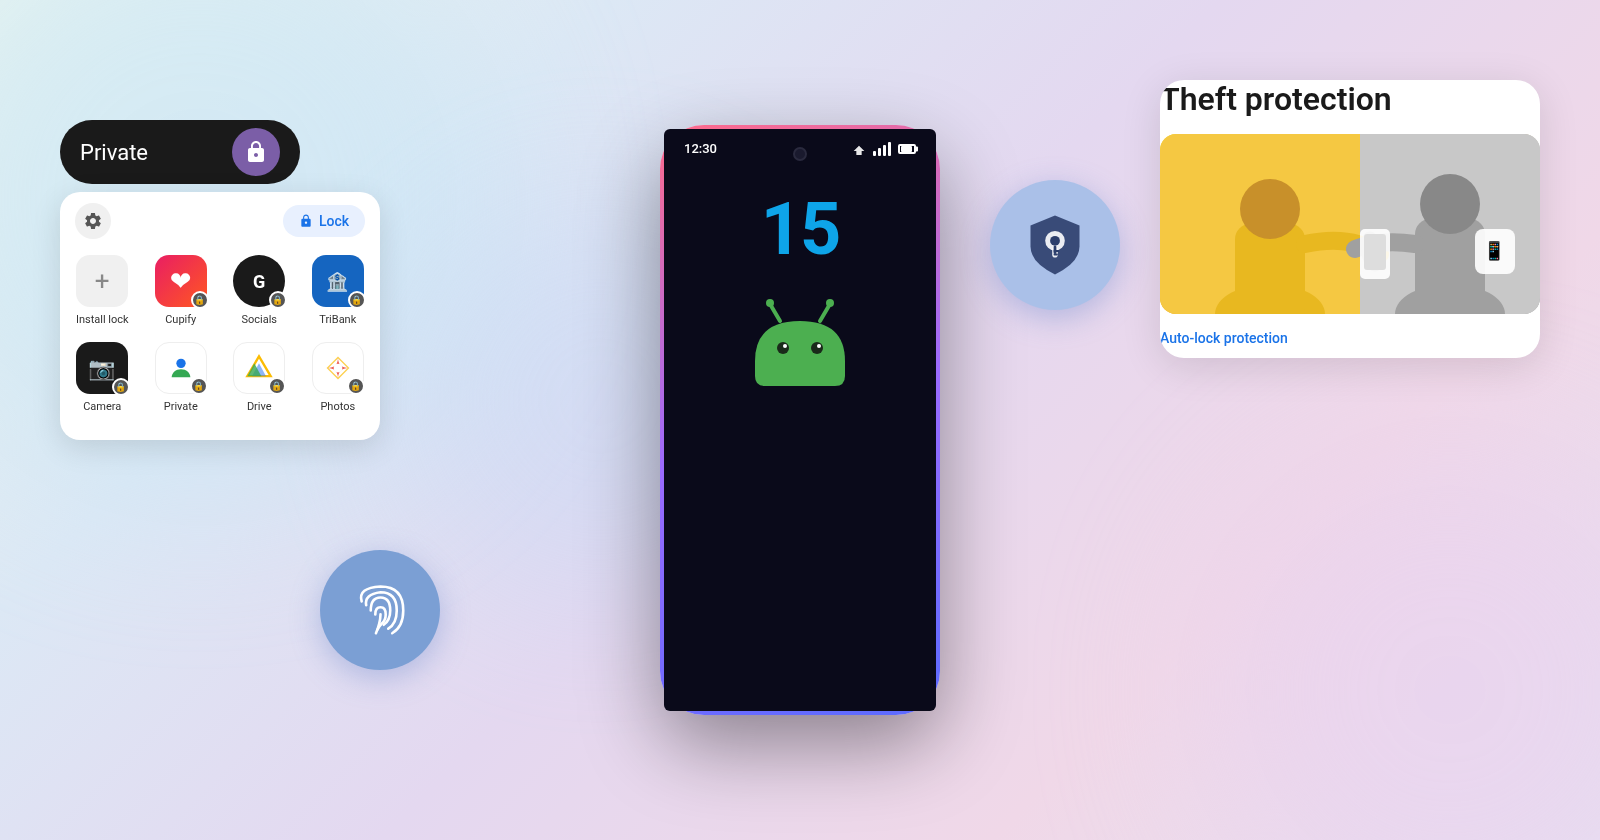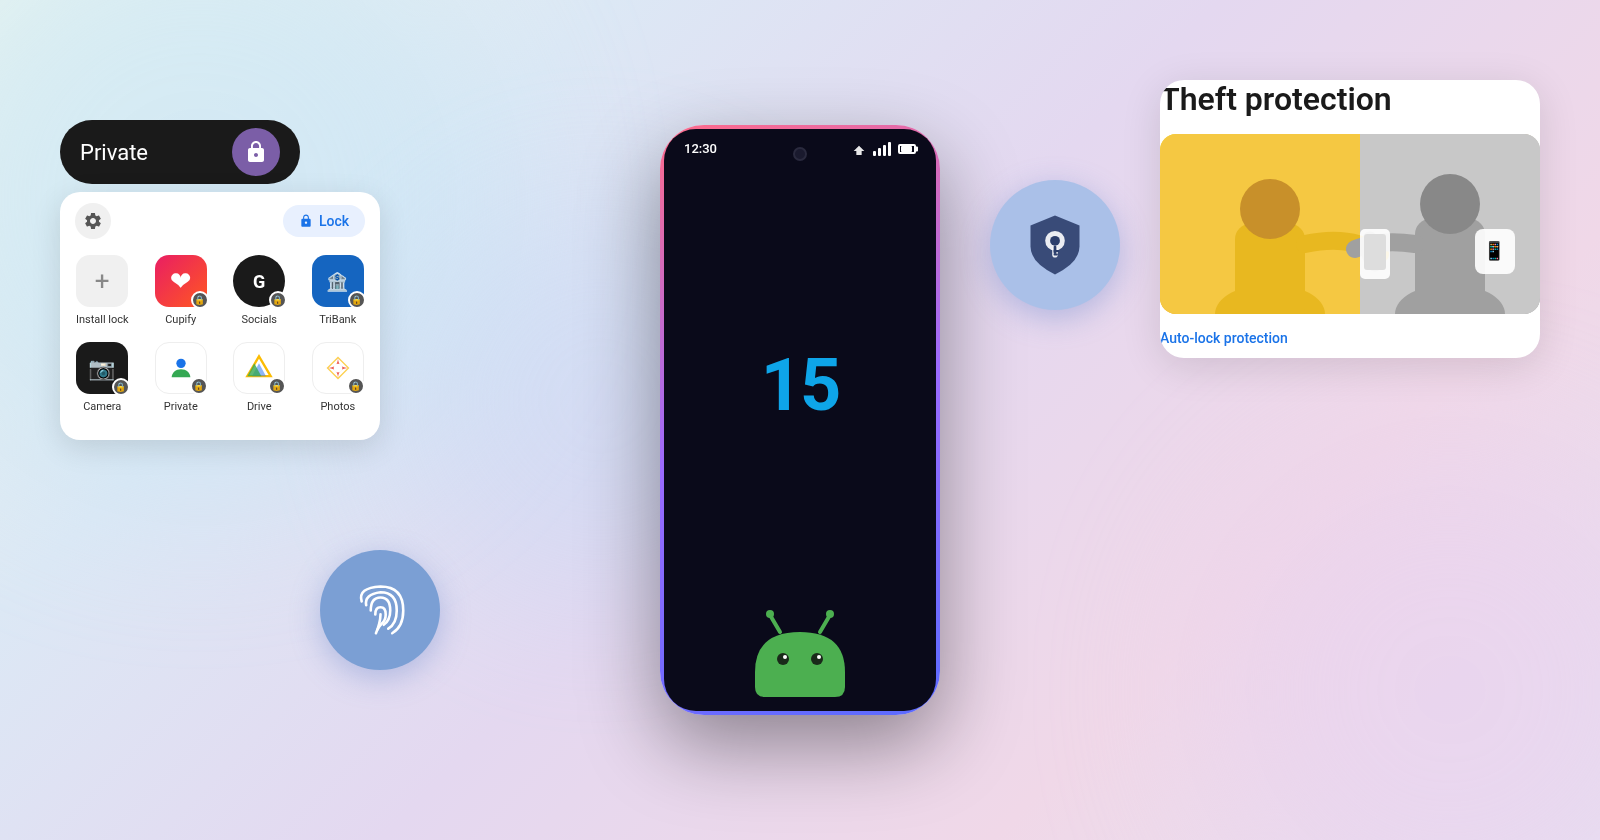--- a/index.html
+++ b/index.html
@@ -54,27 +54,26 @@
       border-radius: 44px;
       padding: 4px;
       box-shadow: 0 30px 80px rgba(0,0,0,0.4);
       position: relative;
     }
 
     .phone-inner {
       width: 100%;
       height: 100%;
       background: #0a0a1a;
-      border-radius: 32px;
+      border-radius: 6px;
       overflow: hidden;
       position: relative;
       display: flex;
       flex-direction: column;
       align-items: center;
-      justify-content: space-between;
     }
 
     .phone-status-bar {
       width: 100%;
       display: flex;
       justify-content: space-between;
       align-items: center;
       padding: 12px 20px 0;
       color: white;
       font-size: 13px;

